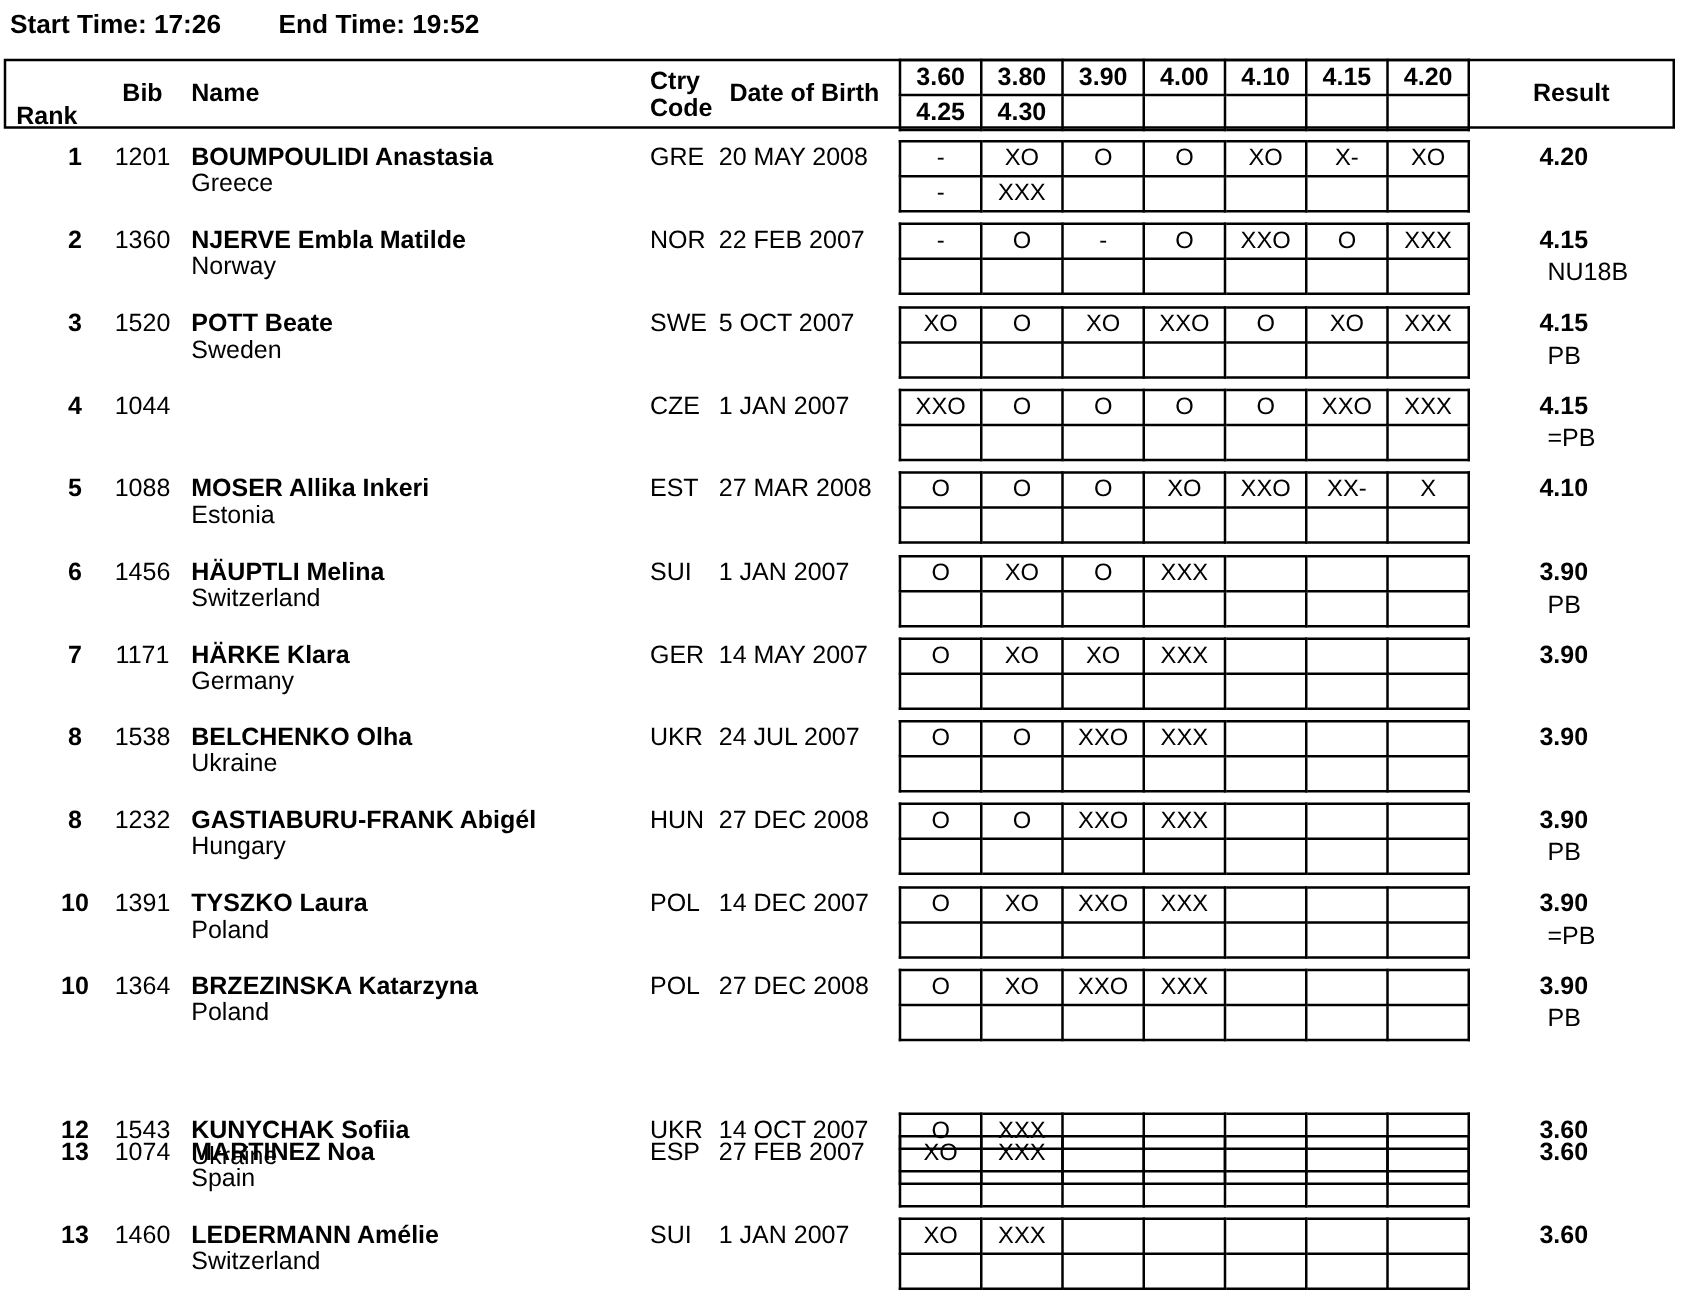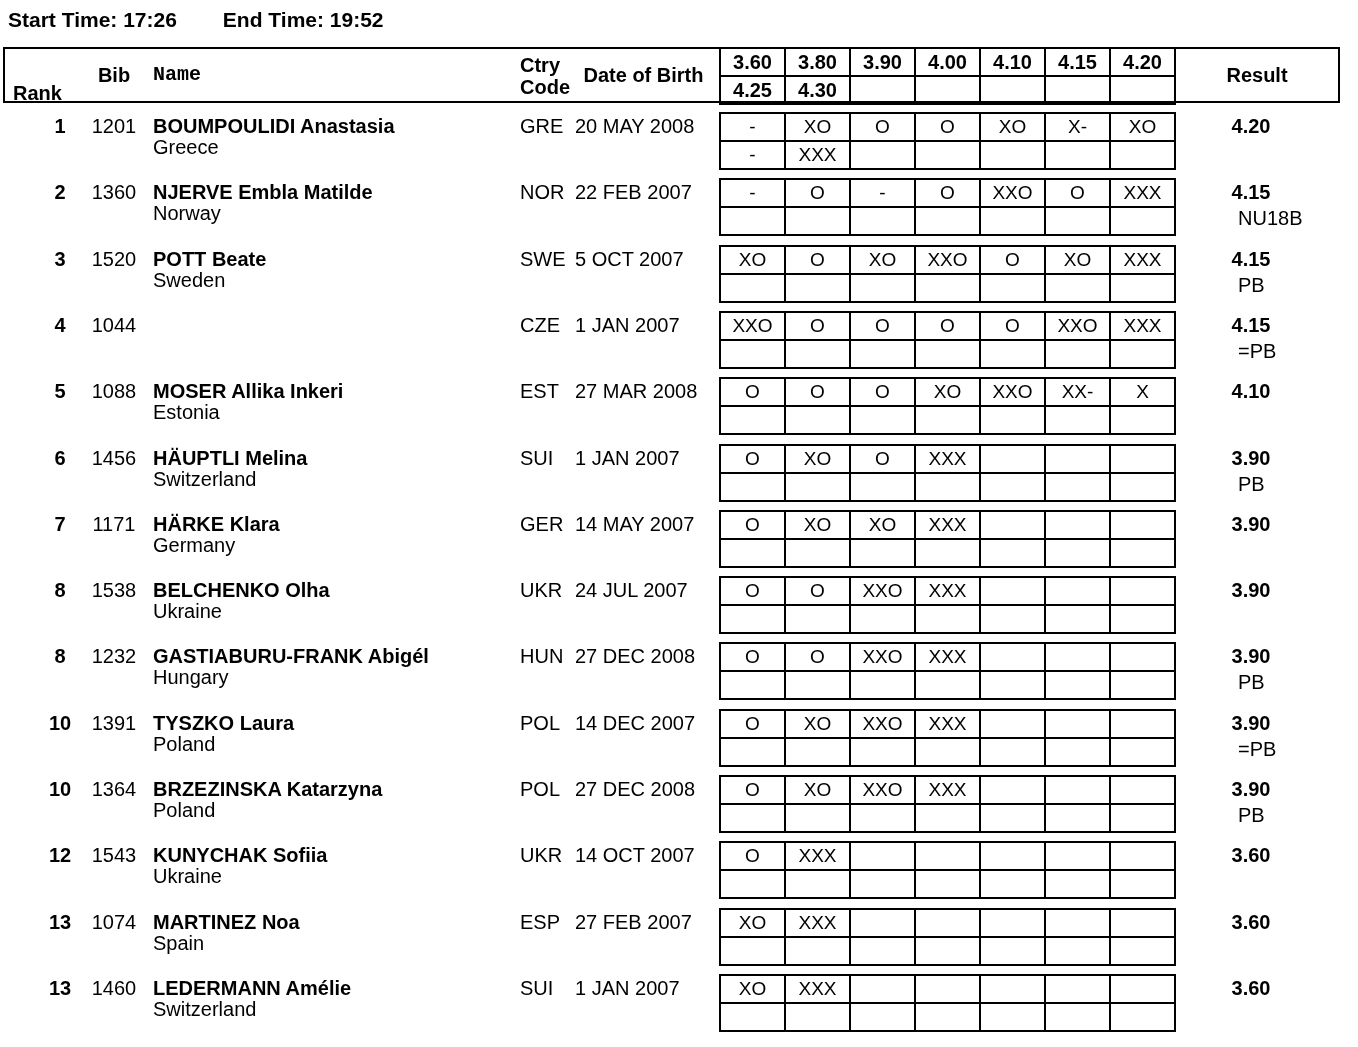--- a/index.html
+++ b/index.html
@@ -9,21 +9,21 @@
     font-family:"Liberation Sans", sans-serif; color:#000;
   }
   
   .times { position:absolute; left:8px; top:8px; font-size:21px; font-weight:bold; white-space:nowrap; }
   .times .end-time { margin-left:46px; }
   
   .thead-box { position:absolute; left:3px; top:47px; width:1337px; height:56px; border:2px solid #000; }
   .hlabel { position:absolute; font-size:20px; font-weight:bold; }
   .h-rank { left:13px; top:65px; height:56px; line-height:56px; }
   .h-bib  { left:76px; top:47px; width:76px; height:56px; line-height:56px; text-align:center; }
-  .h-name { left:153px; top:47px; height:56px; line-height:56px;font-family:Liberation Mono, monospace; }
+  .h-name { left:153px; top:47px; height:56px; line-height:56px; }
   .h-ctry { left:520px; top:54px; line-height:22px; }
   .h-dob  { left:575px; top:47px; width:137px; height:40px; line-height:56px; text-align:center; }
   .h-result { left:1176px; top:47px; width:162px; height:56px; line-height:56px; text-align:center; }
   
   table.grid {
     position:absolute; left:719px; width:457px;
     border-collapse:collapse; table-layout:fixed;
   }
   table.grid td {
     border:2px solid #000; height:28px; text-align:center; vertical-align:middle;
@@ -461,21 +461,21 @@
           <td></td>
           <td></td>
           <td></td>
         </tr>
       </tbody>
     </table>
     <div class="cell result">3.90</div>
     <div class="cell note">PB</div>
   </div>
 
-  <div class="block" style="top: 841px;">
+  <div class="block" style="top: 890px;">
     <div class="cell rank">12</div>
     <div class="cell bib">1543</div>
     <div class="cell names">
       <div class="athlete-name">KUNYCHAK Sofiia</div>
       <div class="athlete-country">Ukraine</div>
     </div>
     <div class="cell noc">UKR</div>
     <div class="cell dob">14 OCT 2007</div>
     <table class="grid attempts">
       <tbody>

